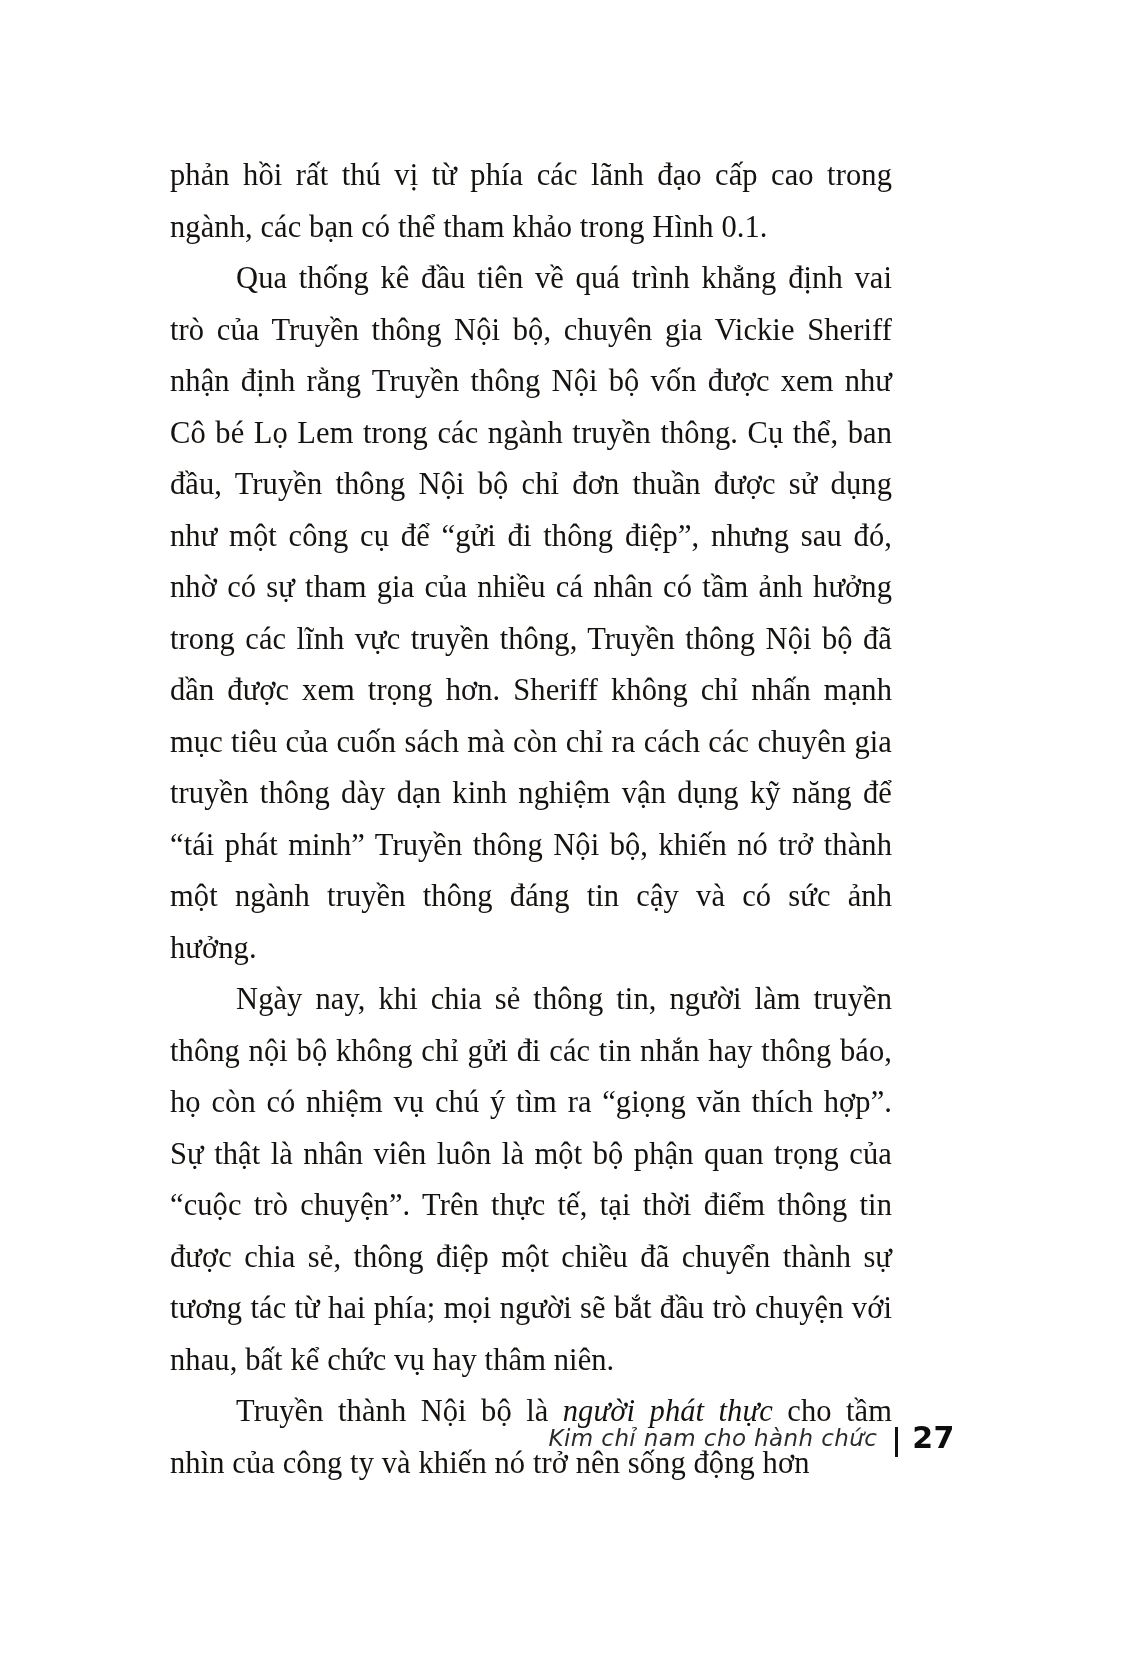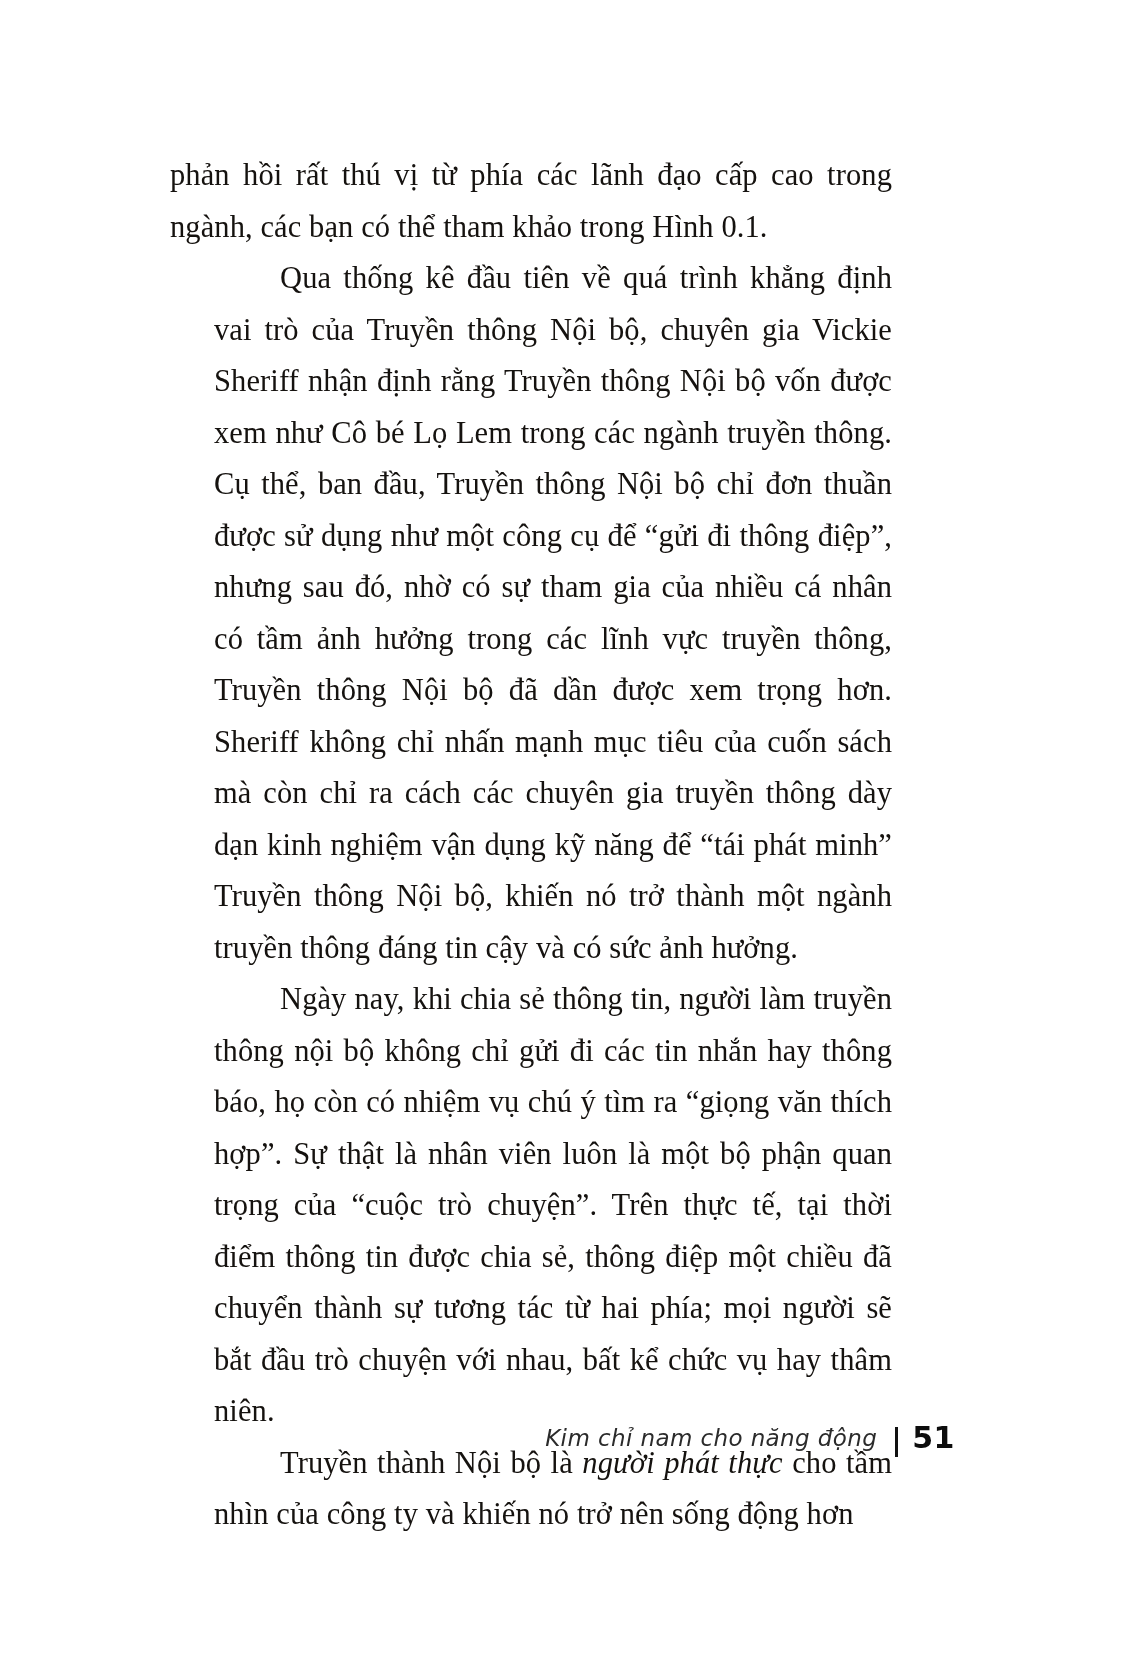--- a/index.html
+++ b/index.html
@@ -33,21 +33,20 @@
     text-align: justify;
     text-justify: inter-word;
     letter-spacing: 0.1px;
     color: #15120f;
   }
   p.para.indent {
     text-indent: 66px;
   }
   p.para + p.para {
     margin-top: 0px;
-    margin-left: 44px;
   }
   .ital {
     font-style: italic;
   }
   .footer {
     position: absolute;
     left: 170px;
     right: 170px;
     top: 1420px;
     display: flex;
@@ -89,18 +88,18 @@
 
     <p class="para indent">Qua thống kê đầu tiên về quá trình khẳng định vai trò của Truyền thông Nội bộ, chuyên gia Vickie Sheriff nhận định rằng Truyền thông Nội bộ vốn được xem như Cô bé Lọ Lem trong các ngành truyền thông. Cụ thể, ban đầu, Truyền thông Nội bộ chỉ đơn thuần được sử dụng như một công cụ để “gửi đi thông điệp”, nhưng sau đó, nhờ có sự tham gia của nhiều cá nhân có tầm ảnh hưởng trong các lĩnh vực truyền thông, Truyền thông Nội bộ đã dần được xem trọng hơn. Sheriff không chỉ nhấn mạnh mục tiêu của cuốn sách mà còn chỉ ra cách các chuyên gia truyền thông dày dạn kinh nghiệm vận dụng kỹ năng để “tái phát minh” Truyền thông Nội bộ, khiến nó trở thành một ngành truyền thông đáng tin cậy và có sức ảnh hưởng.</p>
 
     <p class="para indent">Ngày nay, khi chia sẻ thông tin, người làm truyền thông nội bộ không chỉ gửi đi các tin nhắn hay thông báo, họ còn có nhiệm vụ chú ý tìm ra “giọng văn thích hợp”. Sự thật là nhân viên luôn là một bộ phận quan trọng của “cuộc trò chuyện”. Trên thực tế, tại thời điểm thông tin được chia sẻ, thông điệp một chiều đã chuyển thành sự tương tác từ hai phía; mọi người sẽ bắt đầu trò chuyện với nhau, bất kể chức vụ hay thâm niên.</p>
 
     <p class="para indent"><span>Truyền thành Nội bộ là </span><span class="ital">người phát thực</span><span> cho tầm nhìn của công ty và khiến nó trở nên sống động hơn</span></p>
 
   </div>
 
   <div class="footer">
-    <span class="footer-text">Kim chỉ nam cho năng động</span>
+    <span class="footer-text">Kim chỉ nam cho hành chức</span>
     <span class="footer-sep"></span>
-    <span class="footer-page">51</span>
+    <span class="footer-page">27</span>
   </div>
 
 </div>
 
 </body></html>

